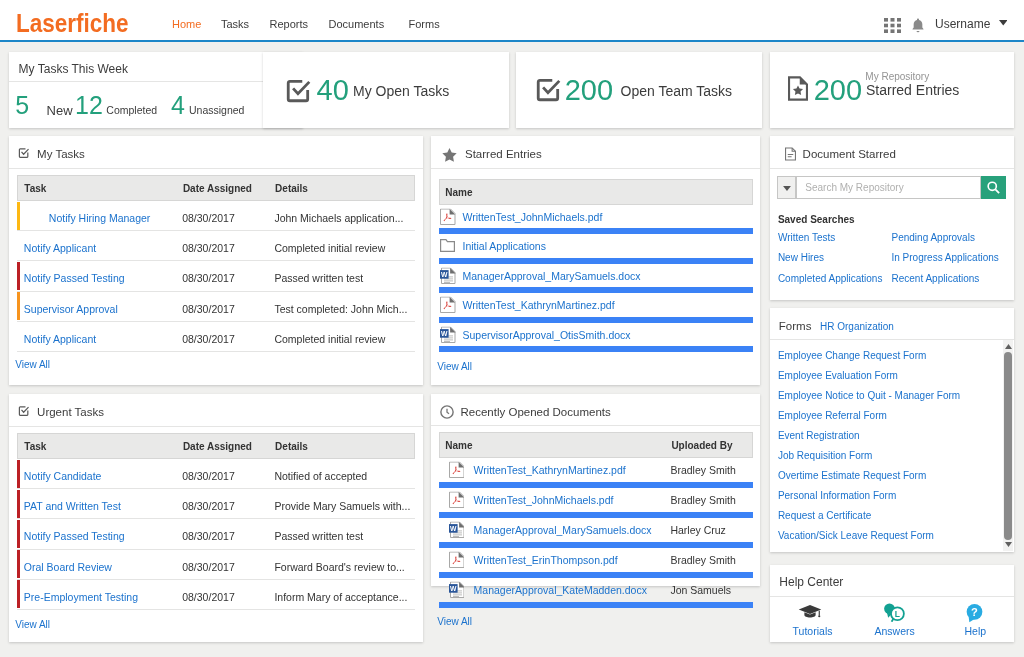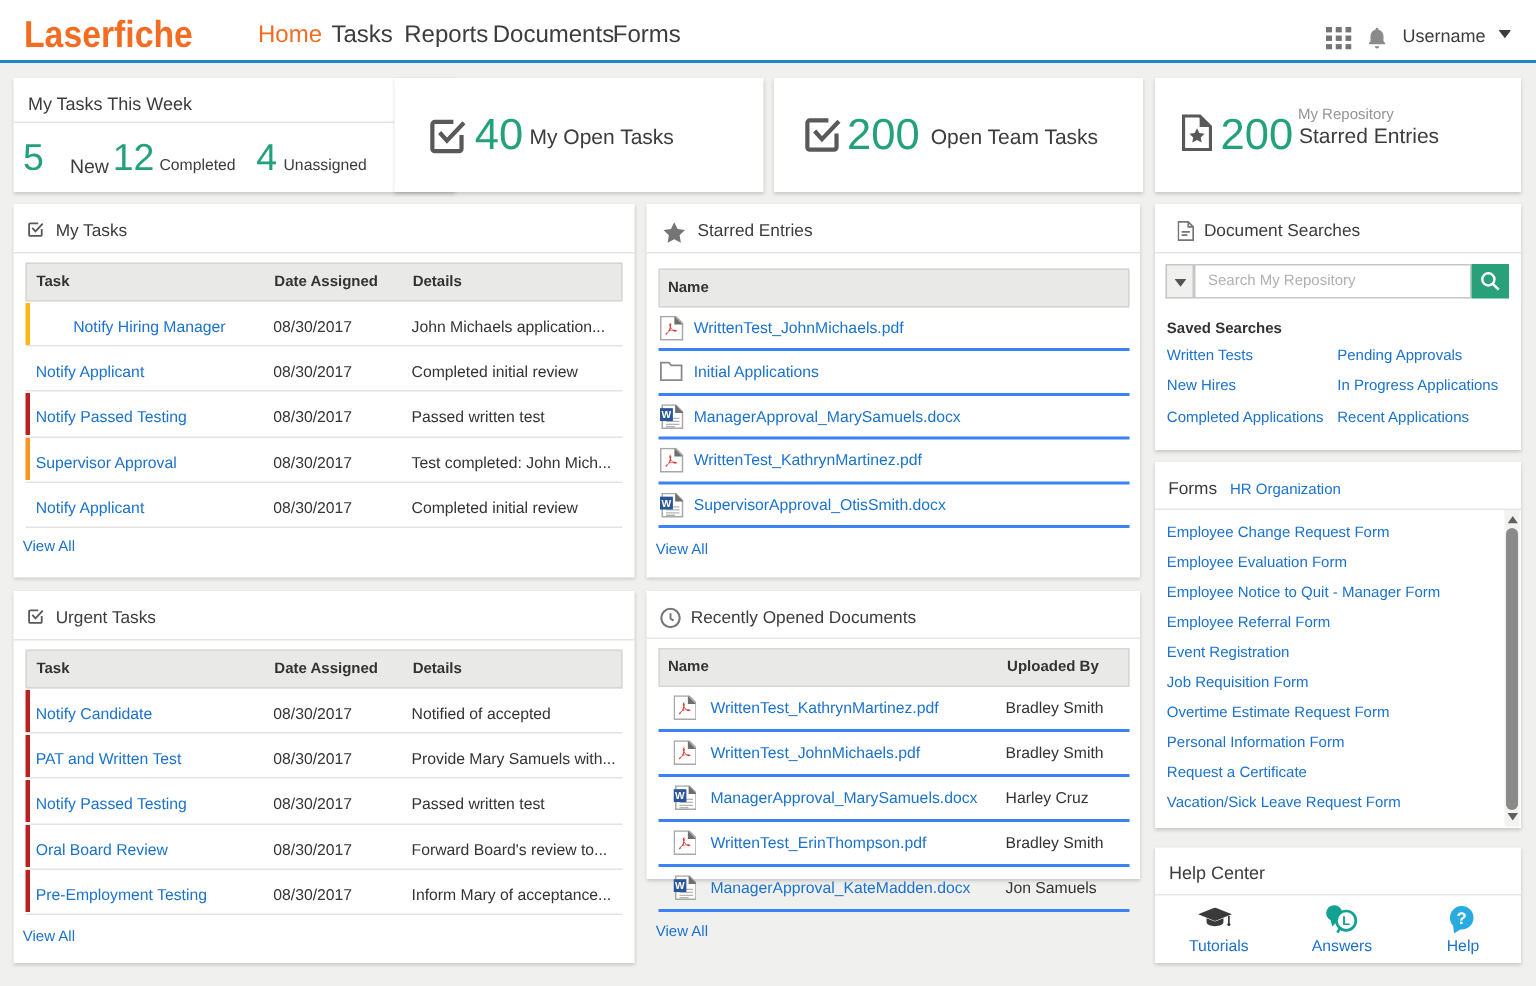--- a/index.html
+++ b/index.html
@@ -8,28 +8,28 @@
 .abs { position:absolute; }
 .panel { position:absolute; background:#fff; box-shadow:0 1px 2.5px rgba(0,0,0,0.18); }
 a { text-decoration:none; color:#1b72cd; }
 span.t, div.t, a.t, b.t { position:absolute; white-space:nowrap; }
 .th { background:#e9e9e8; border:1px solid #d6d6d5; position:relative; }
 .th b { position:absolute; top:50%; transform:translateY(-50%); font-size:10px; color:#333; }
 .trow { height:30.2px; border-bottom:1px solid #e4e4e3; font-size:10.5px; color:#333; position:relative; }
 .trow span, .trow a { position:absolute; top:calc(50% + 2.5px); transform:translateY(-50%); white-space:nowrap; }
 .trow .bar { position:absolute; left:0; top:0.5px; bottom:0.5px; width:3px; }
 .tlink { color:#1b72cd; font-size:10.5px; }
-.frow { height:29.5px; border-bottom:2px solid #3b82f6; position:relative; }
+.frow { height:29.5px; border-bottom:6px solid #3b82f6; position:relative; }
 .frow svg, .frow a, .frow span { position:absolute; top:50%; transform:translateY(-50%); }
 .frow a { font-size:10.5px; white-space:nowrap; }
 .frow span { font-size:10.5px; color:#333; white-space:nowrap; }
 .viewall { font-size:10px; color:#1b72cd; line-height:10px; }
 .ptitle { font-size:11.5px; color:#3c3c3c; line-height:12px; }
 .psep { position:absolute; left:0; right:0; border-bottom:1px solid #e5e5e4; }
-.nav { position:absolute; top:18.2px; line-height:12px; font-size:16px; color:#3c3c3c; }
+.nav { position:absolute; top:18.2px; line-height:12px; font-size:11px; color:#3c3c3c; }
 </style>
 </head>
 <body>
 <svg width="0" height="0" style="position:absolute;">
   <defs>
     <g id="pdficon">
       <path d="M0.5 0.5 h10 l4.5 4.5 v11 h-14.5 z" fill="#fff" stroke="#a8a8a7" stroke-width="1"></path>
       <path d="M9.6 0.4 l5.5 5.5 h-5.5 z" fill="#6e6e6e"></path>
       <path fill="#d9403a" d="M3.9 12.6 c-.85-.5 .6-1.6 1.45-2 .47-.95 1-2.2 1.22-3 -.42-.8-.52-2-.14-2.4 .38-.42 1-.24 1.08.33 .11.55-.1 1.45-.28 2.05 .33.7 .9 1.4 1.45 1.85 .8-.14 2.05-.2 2.4.33 .33.5-.42.95-1.17.8-.56-.1-1.22-.42-1.7-.75-.8.14-1.74.42-2.44.7-.47.9-1.22 2.4-1.87 2.1z M4.9 11.9 c.33-.2.75-.8 1-1.2 -.52.28-1.22.85-1 1.2z M7.2 5.9 c.14-.47.2-1.03.05-1.17-.2-.2-.42.5-.05 1.17z M7.35 8.25 c-.2.5-.42 1.13-.66 1.64 .47-.2 1.03-.33 1.55-.42-.33-.37-.66-.8-.9-1.22z M10.8 10.3 c.42.1 .9.05 .8-.2-.1-.28-1.03-.23-.8.2z"></path>
     </g>
@@ -298,21 +298,21 @@
   </div>
   <a class="viewall t" style="left:6.2px; top:223px;">View All</a>
 </div>
 
 <div class="panel" style="left:770px; top:136px; width:244px; height:164px;">
   <svg class="abs" style="left:14.5px; top:10.5px;" width="11" height="14" viewBox="0 0 20 24">
     <path fill="none" stroke="#757575" stroke-width="2" d="M1 1 h12 l6 6 v16 h-18 z"></path>
     <path fill="none" stroke="#757575" stroke-width="2" d="M13 1 v6 h6"></path>
     <path stroke="#757575" stroke-width="2" d="M5 13 h10 M5 17 h7"></path>
   </svg>
-  <div class="t ptitle" style="left:32.6px; top:12.15px;">Document Searches</div>
+  <div class="t ptitle" style="left:32.6px; top:12.15px;">Document Starred</div>
   <div class="psep" style="top:31.5px;"></div>
   <div class="abs" style="left:7.3px; top:40.3px; width:229px; height:23px;">
     <div class="abs" style="left:0; top:0; width:19px; height:23px; background:#f0f0ef; border:1px solid #c6c6c5;">
       <svg class="abs" style="left:5px; top:9px;" width="8" height="5.5" viewBox="0 0 10 7">
           <path fill="#555" d="M0 0 L10 0 L5 6.5 Z"></path>
         </svg>
     </div>
     <div class="abs" style="left:19px; top:0; width:185px; height:23px; background:#fff; border:1px solid #c6c6c5; line-height:21px; padding-left:8px; font-size:10px; color:#b0b0af;">Search My Repository</div>
     <div class="abs" style="left:204px; top:0; width:25px; height:23px; background:#28a17b;">
       <svg class="abs" style="left:5px; top:4px;" width="15" height="15" viewBox="0 0 24 24">

